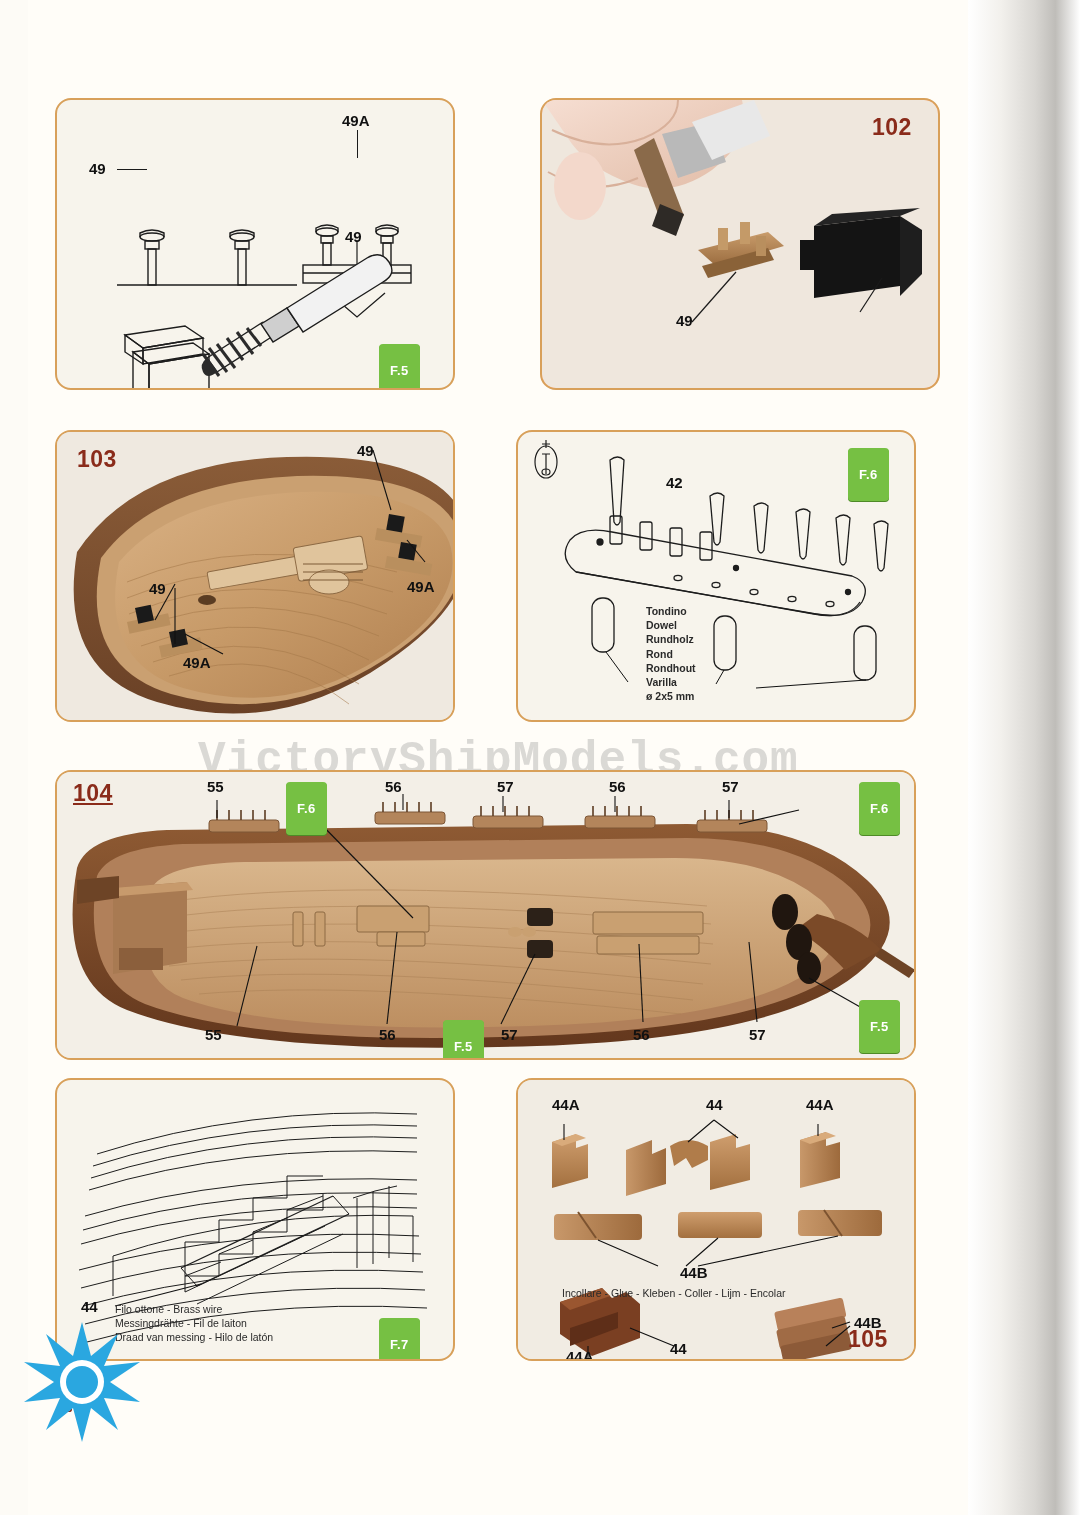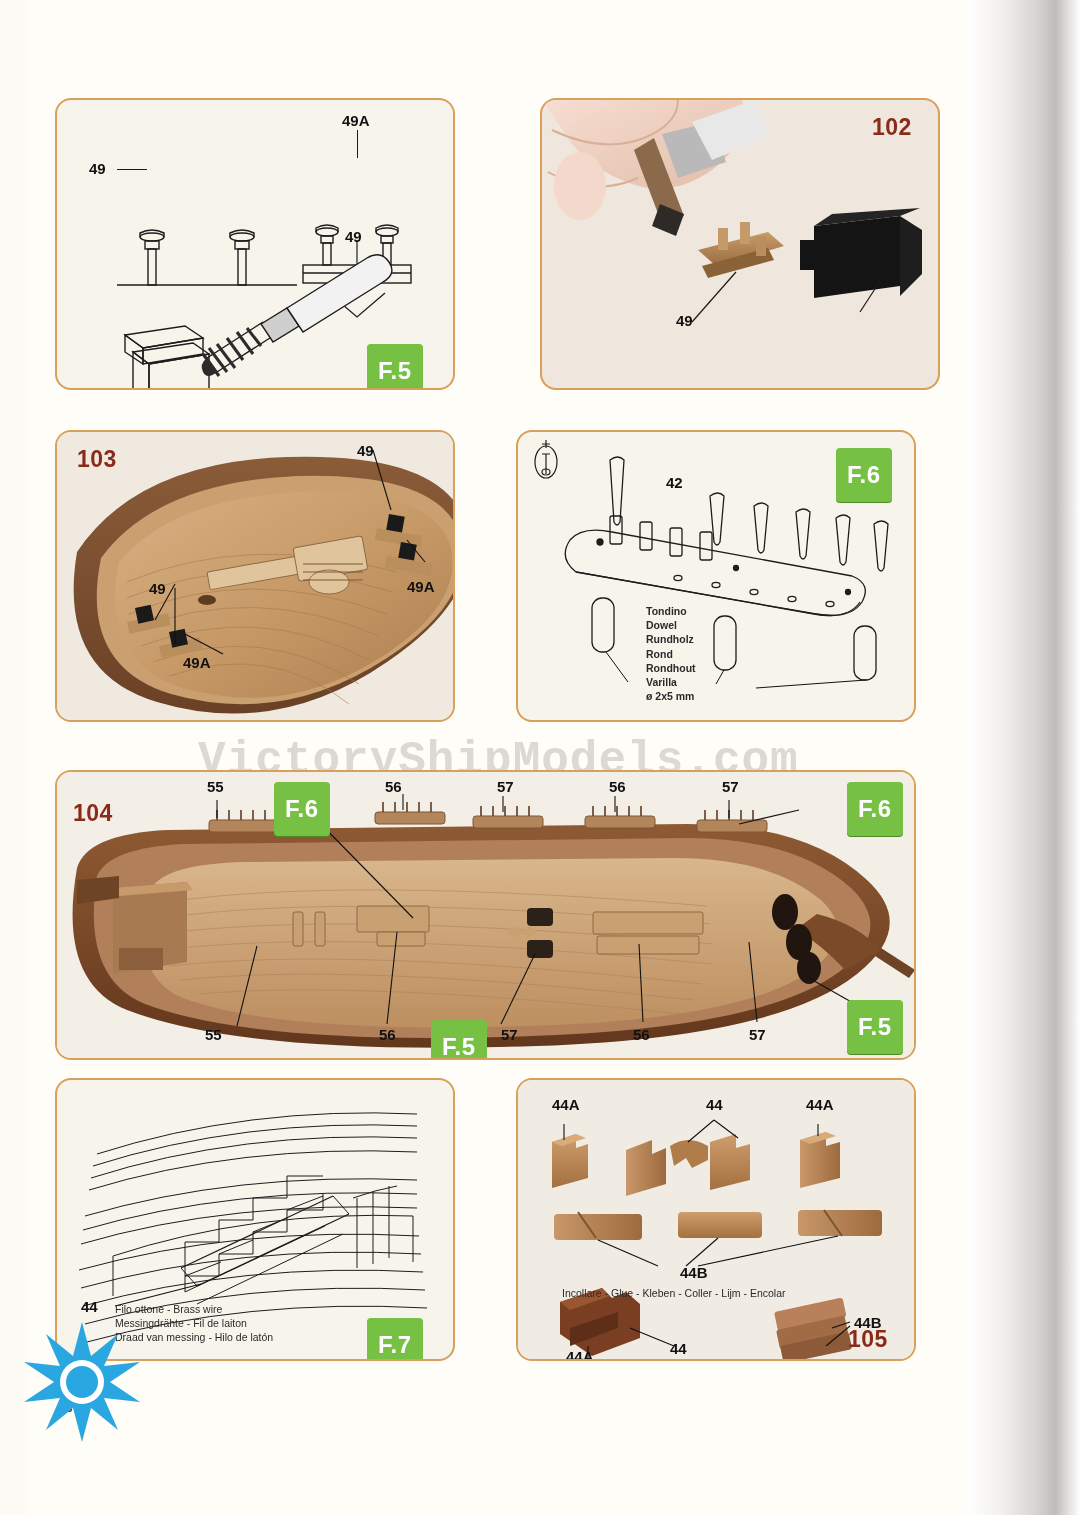--- a/index.html
+++ b/index.html
@@ -43,25 +43,26 @@
     font-weight:bold;
     color:#8a2b1a;
     font-size:23px;
     letter-spacing:0.5px;
   }
   .badge-f{
     position:absolute;
     background:#76c043;
     color:#ffffff;
     font-weight:bold;
-    font-size:24px;
-    padding:13px 11px;
+    font-size:13px;
+    padding:19px 11px;
     border-radius:4px;
     letter-spacing:0.5px;
     box-shadow:0 1px 0 #4e8a27;
+    margin-left:12px;
   }
   .lbl{
     position:absolute;
     font-weight:bold;
     font-size:15px;
     color:#111;
   }
   .cap{
     position:absolute;
     font-size:10.5px;
@@ -429,21 +430,21 @@
         <path d="M672 46 v-18"></path>
         <path d="M742 38 l-60 14"></path>
         <path d="M752 206 l60 34"></path>
         <path d="M180 254 l20 -80"></path>
         <path d="M330 252 l10 -92"></path>
         <path d="M444 252 l34 -70"></path>
         <path d="M586 250 l-4 -78"></path>
         <path d="M700 250 l-8 -80"></path>
       </g>
     </svg>
-    <div class="badge-num" style="left:16px;top:28px;">104</div>
+    <div class="badge-num" style="left:16px;top:8px;text-decoration:underline;">104</div>
     <div class="badge-f" style="left:217px;top:10px;">F.6</div>
     <div class="badge-f" style="left:790px;top:10px;">F.6</div>
     <div class="badge-f" style="left:790px;top:228px;">F.5</div>
 
     <div class="lbl" style="left:150px;top:6px;">55</div>
     <div class="lbl" style="left:328px;top:6px;">56</div>
     <div class="lbl" style="left:440px;top:6px;">57</div>
     <div class="lbl" style="left:552px;top:6px;">56</div>
     <div class="lbl" style="left:665px;top:6px;">57</div>
 

